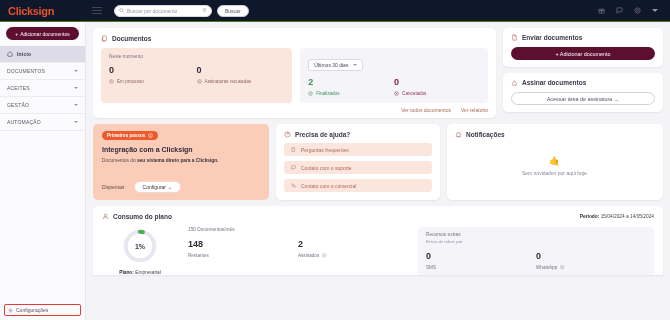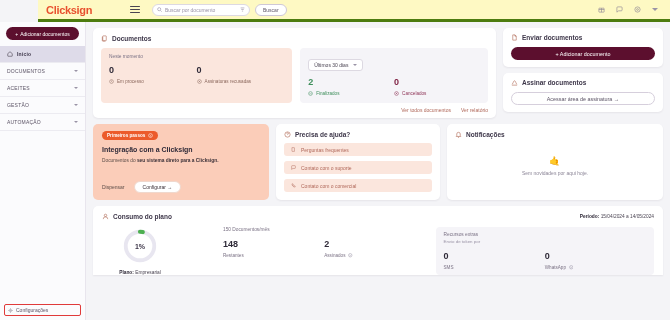--- a/index.html
+++ b/index.html
@@ -7,25 +7,24 @@
     width: 670px; height: 320px;
     font-family: "Liberation Sans", sans-serif;
     background: #f4f4f7;
     overflow: hidden;
   }
   .app { display: flex; flex-direction: column; width: 670px; height: 320px; }
 
   
   .topbar {
     height: 22px; min-height: 22px;
-    background: #fef9c3;
+    background: #0f172a;
     display: flex; align-items: center;
-    border-bottom: 3px solid #4d7c0f;
+    border-bottom: 1px solid #4d7c0f;
     padding: 0 8px 0 0;
-    margin-left: 38px;
   }
   .logo-zone { width: 86px; padding-left: 8px; display: flex; align-items: center; }
   .logo { font-size: 11px; font-weight: bold; color: #e8502e; letter-spacing: -0.3px; }
   .hamburger { width: 22px; display: flex; flex-direction: column; gap: 2px; align-items: center; cursor: pointer; }
   .hamburger i { display: block; width: 10px; height: 1.3px; background: #4a4452; border-radius: 1px; }
   .search-wrap { display: flex; align-items: center; gap: 5px; margin-left: 6px; }
   .search-box {
     width: 98px; height: 12px; border: 1px solid #ddd9e2; border-radius: 8px;
     display: flex; align-items: center; gap: 3px; padding: 0 4px; background: #fff;
   }
@@ -148,21 +147,21 @@
   .plan-period b { color: #2f2a38; }
   .plan-body { display: flex; gap: 10px; margin-top: 7px; flex: 1; }
   .donut-wrap { width: 76px; display: flex; flex-direction: column; align-items: center; }
   .donut { position: relative; width: 38px; height: 38px; }
   .donut .pct {
     position: absolute; inset: 0; display: flex; align-items: center; justify-content: center;
     font-size: 7px; font-weight: bold; color: #3d3649;
   }
   .plan-name { font-size: 4.8px; color: #4a4452; margin-top: 5px; }
   .plan-name b { color: #2f2a38; }
-  .plan-cols { flex: 1; display: flex; gap: 6px; margin-left: 35px; }
+  .plan-cols { flex: 1; display: flex; gap: 6px; }
   .pcol { flex: 1; padding-right: 4px; }
   .pcol.extra { background: #f5f4f8; border-radius: 4px; padding: 5px 8px; }
   .pcol-title { font-size: 4.8px; color: #7b7285; }
   .pcol-sub { font-size: 4.4px; color: #9a93a6; margin-top: 2px; }
   .pstats { display: flex; margin-top: 8px; }
   .pstat { flex: 1; }
   .pstat .pnum { font-size: 9px; font-weight: bold; color: #2f2a38; line-height: 1; }
   .pstat .pcap { font-size: 4.6px; color: #7b7285; margin-top: 4px; display: flex; align-items: center; gap: 3px; }
   svg { display: block; }
 </style>

